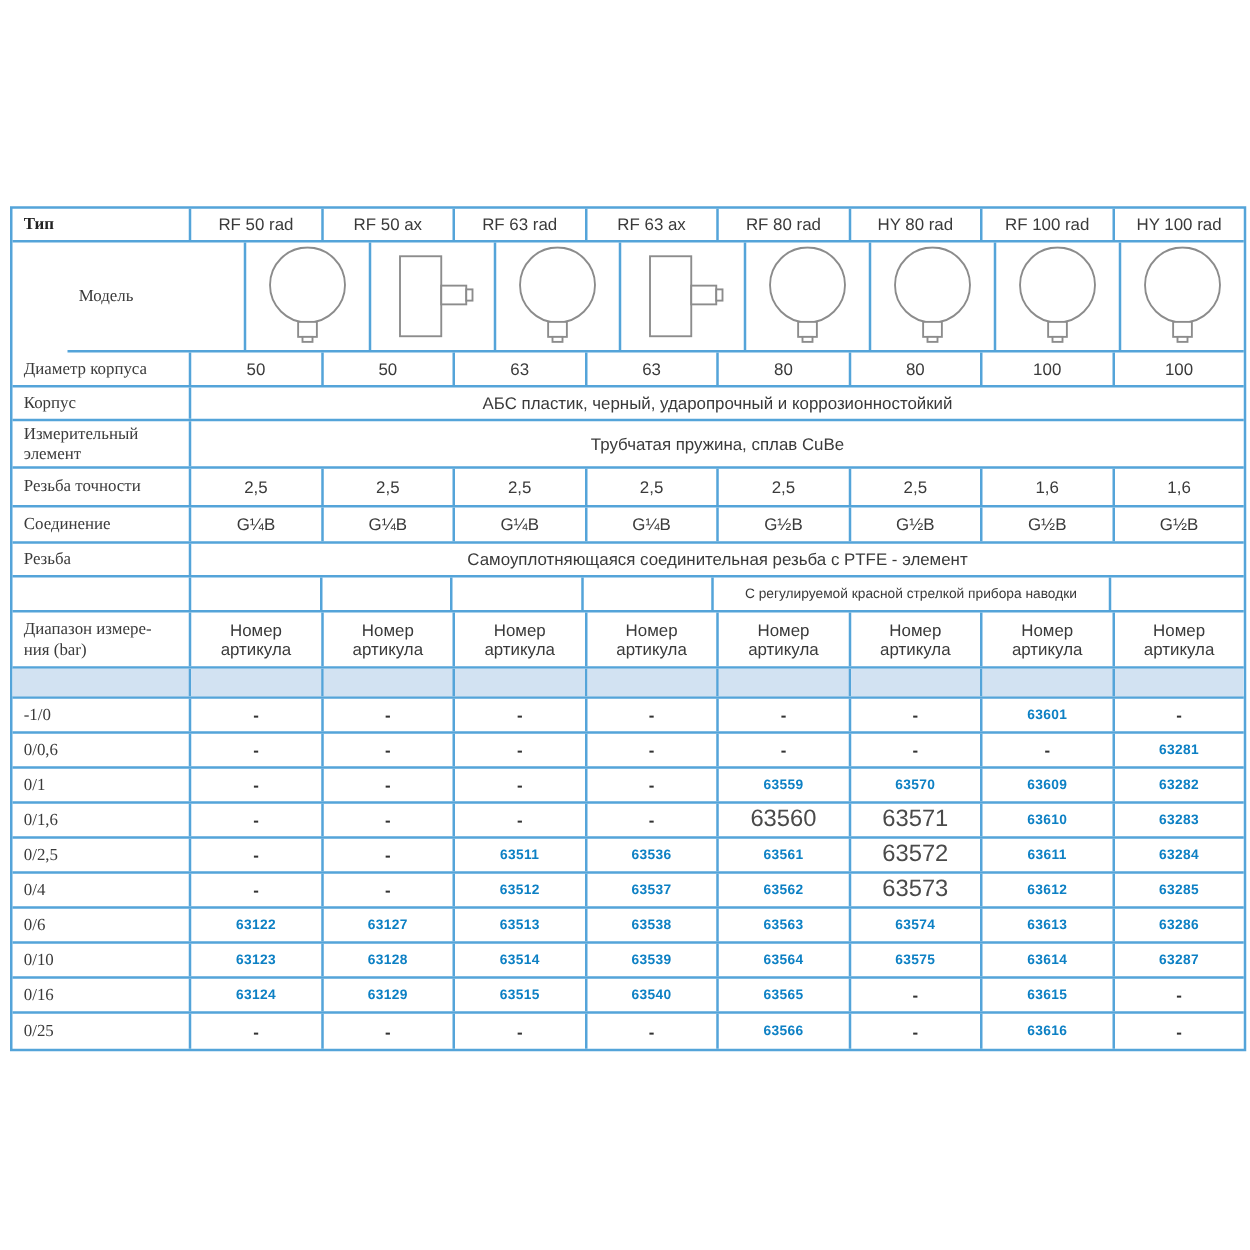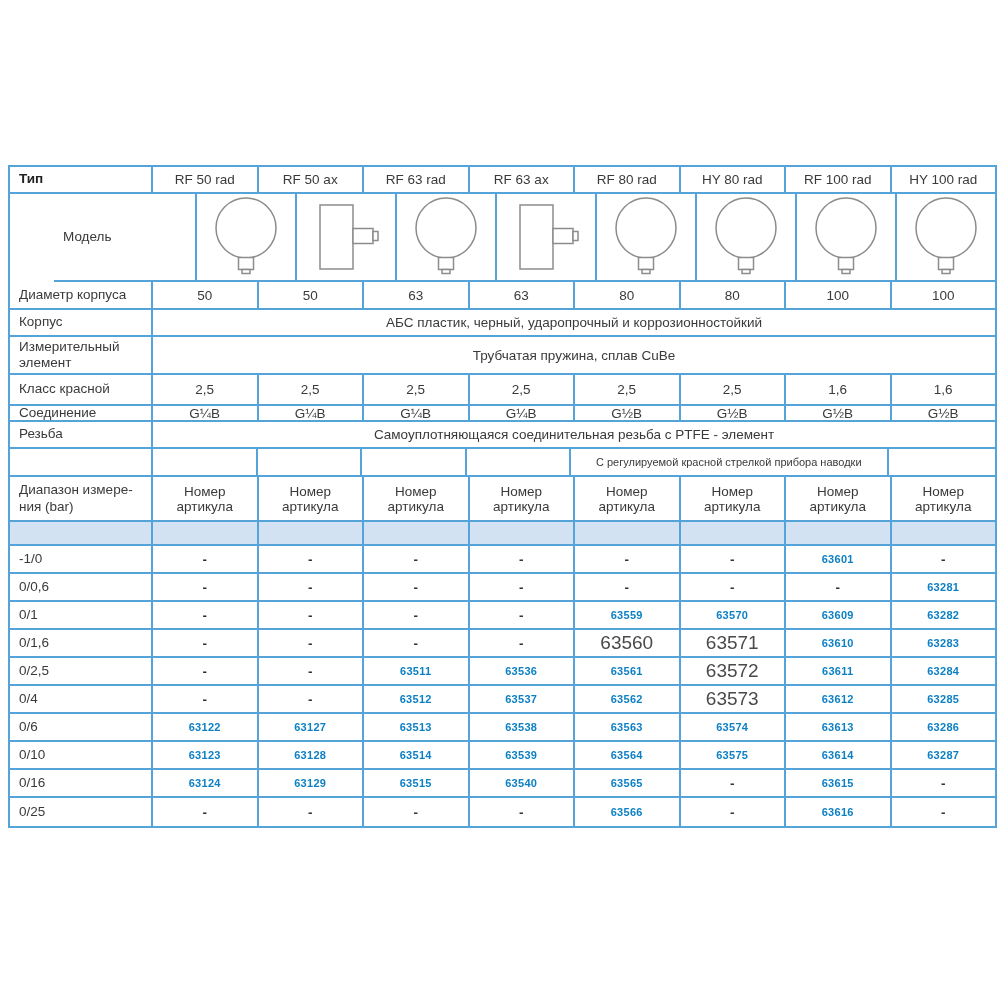--- a/index.html
+++ b/index.html
@@ -11,26 +11,26 @@
   }
   .row { display: flex; border-bottom: 2px solid #54a4d9; }
   .row:last-child { border-bottom: none; }
   .cell {
     display: flex; align-items: center; justify-content: center;
     border-right: 2px solid #54a4d9; font-size: 13.5px;
     text-align: center; overflow: hidden;
   }
   .cell:last-child { border-right: none; }
   .c-label { flex: 0 0 143px; justify-content: flex-start; text-align: left;
-    padding-left: 9px; line-height: 1.2; }
+    padding-left: 9px; line-height: 1.2; font-family: Liberation Serif, serif; }
   .c { flex: 1 1 0; }
   .span3 { flex: 3 3 0; }
   .span8 { flex: 8 8 0; }
   .h27 { height: 27px; } .h28 { height: 28px; } .h88 { height: 88px; margin-left: 44px; }
-  .h38 { height: 38px; } .h31 { height: 31px; } .h29 { height: 16px; }
+  .h38 { height: 38px; } .h31 { height: 31px; } .h29 { height: 29px; }
   .h45 { height: 45px; } .h24 { height: 24px; }
   .bold { font-weight: bold; color: #222; }
   .pre { white-space: pre-line; }
   .num { font-weight: bold; color: #0d80c4; font-size: 11px; letter-spacing: 0.3px; }
   .plainnum { color: #4a4a4a; font-size: 19px; }
   .dash { font-weight: bold; color: #333; }
   .note-mid { font-size: 11px; line-height: 1.15; padding: 0 4px; }
   .note-small { font-size: 9px; font-weight: bold; line-height: 1.25; padding: 0 2px; margin-top: 40px; }
   .hl { background: #d2e2f2; }
   .icon-cell svg { display: block; }
@@ -129,21 +129,21 @@
     <div class="cell span8">АБС пластик, черный, ударопрочный и коррозионностойкий</div>
   </div>
 
   <div class="row h38">
     <div class="cell c-label pre">Измерительный
 элемент</div>
     <div class="cell span8">Трубчатая пружина, сплав CuBe</div>
   </div>
 
   <div class="row h31">
-    <div class="cell c-label">Класс красной</div>
+    <div class="cell c-label">Резьба точности</div>
     <div class="cell c">2,5</div>
     <div class="cell c">2,5</div>
     <div class="cell c">2,5</div>
     <div class="cell c">2,5</div>
     <div class="cell c">2,5</div>
     <div class="cell c">2,5</div>
     <div class="cell c">1,6</div>
     <div class="cell c">1,6</div>
   </div>
 

